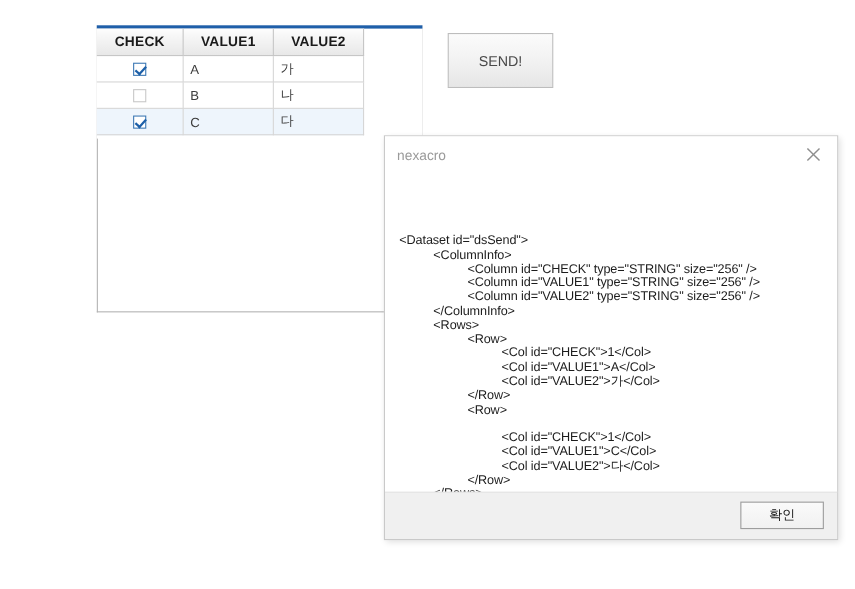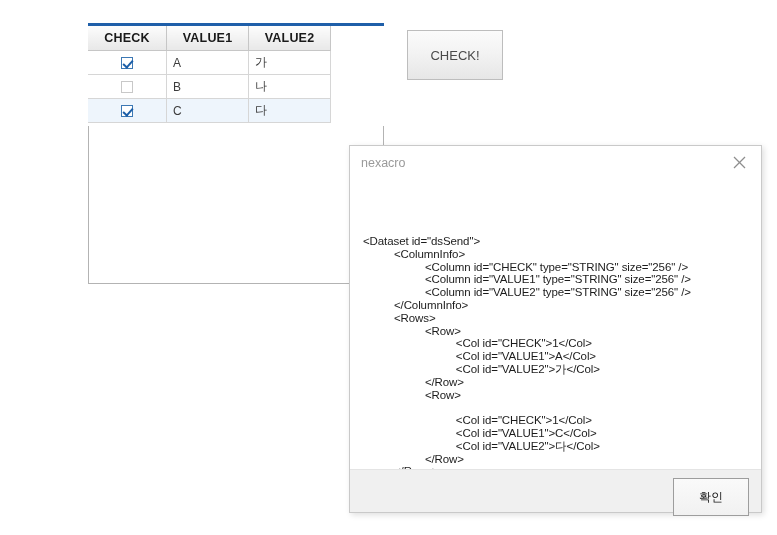--- a/index.html
+++ b/index.html
@@ -106,21 +106,21 @@
     font-size: 13px;
     cursor: pointer;
     box-sizing: border-box;
     font-family: "Liberation Sans", sans-serif;
   }
 
   
   #dialog {
     position: absolute;
     left: 349px;
-    top: 145px;
+    top: 123px;
     width: 413px;
     height: 368px;
     background: #ffffff;
     border: 1px solid #c9c9c9;
     box-shadow: 2px 2px 6px rgba(0,0,0,0.13);
     box-sizing: border-box;
   }
   #dialog-titlebar {
     position: relative;
     height: 36px;
@@ -172,21 +172,21 @@
     bottom: 0;
     height: 42px;
     background: #f0f0f0;
     border-top: 1px solid #e4e4e4;
   }
   #confirm-button {
     position: absolute;
     right: 12px;
     top: 8px;
     width: 76px;
-    height: 38px;
+    height: 25px;
     background: linear-gradient(to bottom, #fafafa 0%, #f1f1f1 100%);
     border: 1px solid #9d9d9d;
     color: #111111;
     font-size: 12px;
     cursor: pointer;
     box-sizing: border-box;
     font-family: "Liberation Sans", "DejaVu Sans", sans-serif;
   }
 </style>
 </head>
@@ -216,21 +216,21 @@
         </tr>
         <tr class="row-selected">
           <td class="cell-check"><span class="cb checked"></span></td>
           <td>C</td>
           <td>다</td>
         </tr>
       </tbody>
   </table>
 </div>
 
-<button id="send-button">CHECK!</button>
+<button id="send-button">SEND!</button>
 
 <div id="dialog">
   <div id="dialog-titlebar">
     <span id="dialog-title">nexacro</span>
     <span id="dialog-close">
       <svg width="20" height="20" viewBox="0 0 20 20" aria-hidden="true">
         <line x1="4" y1="4" x2="15" y2="15" stroke="#8e8e8e" stroke-width="1.3"></line>
         <line x1="15" y1="4" x2="4" y2="15" stroke="#8e8e8e" stroke-width="1.3"></line>
       </svg>
     </span>

